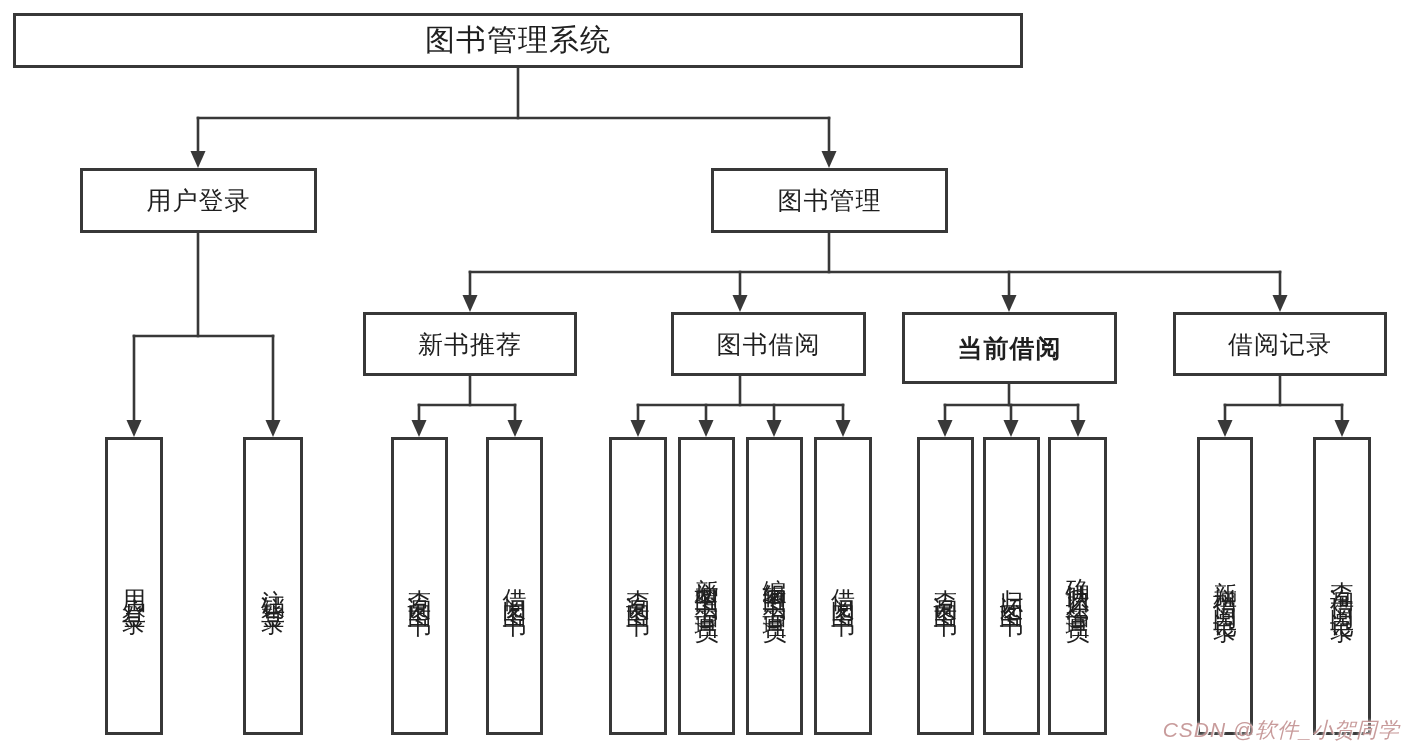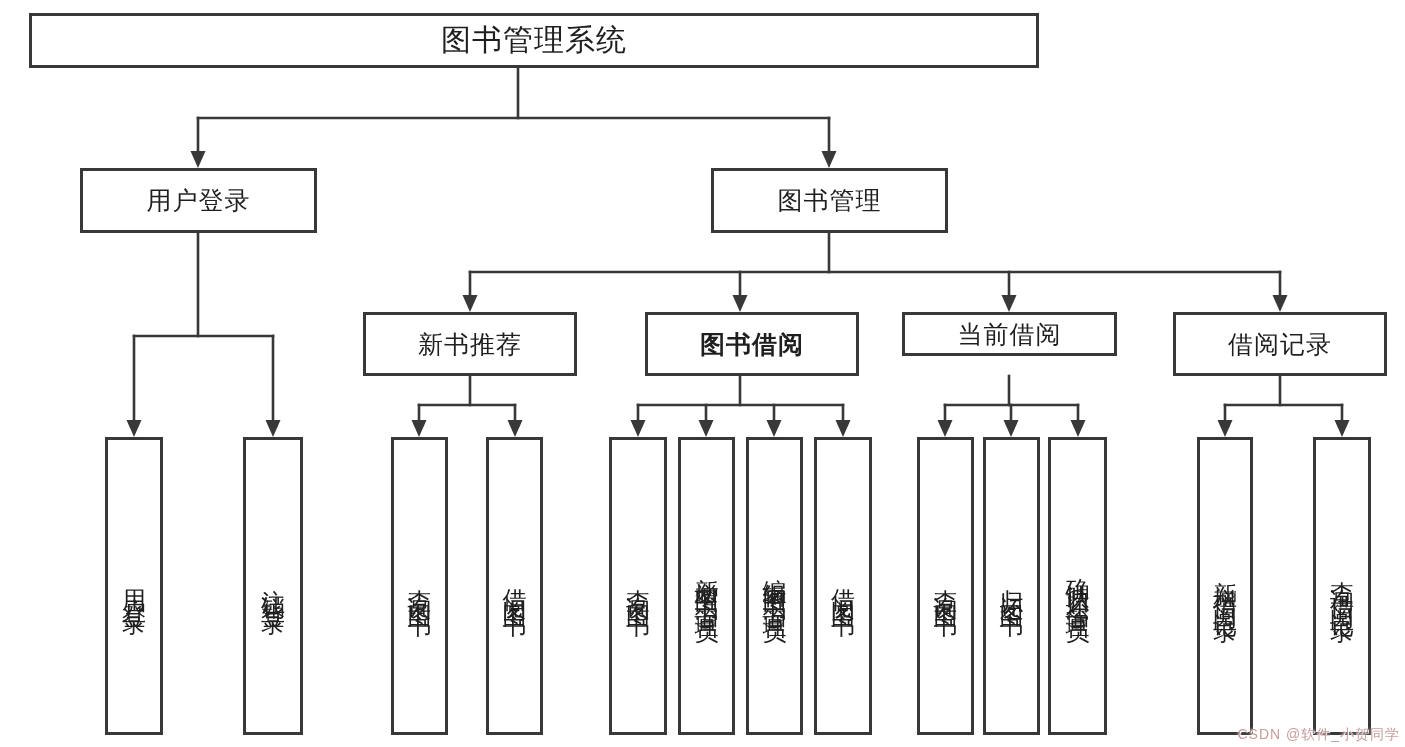--- a/index.html
+++ b/index.html
@@ -33,25 +33,26 @@
     text-orientation: mixed;
     font-size: 24px;
     letter-spacing: 8px;
     line-height: 1;
   }
   .vbox.long span { letter-spacing: 6px; }
   .watermark {
     position: absolute;
     right: 5px;
     bottom: 3px;
-    font-size: 14px;
+    font-size: 21px;
     color: rgba(190, 138, 138, 0.85);
     text-shadow: 0 0 3px #ffffff, 1px 1px 0 rgba(255,255,255,0.9);
     white-space: nowrap;
     letter-spacing: 1px;
+    font-style: italic;
   }
 </style>
 </head>
 <body>
 
 <div class="canvas">
 
   <svg class="connectors" viewBox="0 0 1405 747" xmlns="http://www.w3.org/2000/svg">
     <g stroke="#383838" stroke-width="2.6" fill="none" stroke-linecap="square">
 
@@ -114,28 +115,28 @@
       <polygon points="766.5,420 781.5,420 774,437"></polygon>
       <polygon points="835.5,420 850.5,420 843,437"></polygon>
       <polygon points="937.5,420 952.5,420 945,437"></polygon>
       <polygon points="1003.5,420 1018.5,420 1011,437"></polygon>
       <polygon points="1070.5,420 1085.5,420 1078,437"></polygon>
       <polygon points="1217.5,420 1232.5,420 1225,437"></polygon>
       <polygon points="1334.5,420 1349.5,420 1342,437"></polygon>
     </g>
   </svg>
 
-  <div class="node hbox root" style="left:13px; top:13px; width:1010px; height:55px;margin-left:16px;">图书管理系统</div>
+  <div class="node hbox root" style="left:13px; top:13px; width:1010px; height:55px;">图书管理系统</div>
 
   <div class="node hbox" style="left:80px; top:168px; width:237px; height:65px;">用户登录</div>
   <div class="node hbox" style="left:363px; top:312px; width:214px; height:64px;">新书推荐</div>
 
   <div class="node hbox" style="left:711px; top:168px; width:237px; height:65px;">图书管理</div>
-  <div class="node hbox" style="left:645px; top:312px; width:214px; height:64px;font-weight:bold;">图书借阅</div>
-  <div class="node hbox" style="left:902px; top:312px; width:215px; height:44px;">当前借阅</div>
+  <div class="node hbox" style="left:671px; top:312px; width:195px; height:64px;">图书借阅</div>
+  <div class="node hbox" style="left:902px; top:312px; width:215px; height:72px;font-weight:bold;">当前借阅</div>
   <div class="node hbox" style="left:1173px; top:312px; width:214px; height:64px;">借阅记录</div>
 
   <div class="node vbox" style="left:105px; top:437px; width:58px; height:298px;">
     <span>用户登录</span>
   </div>
   <div class="node vbox" style="left:243px; top:437px; width:60px; height:298px;">
     <span>注销登录</span>
   </div>
 
   <div class="node vbox" style="left:391px; top:437px; width:57px; height:298px;">

